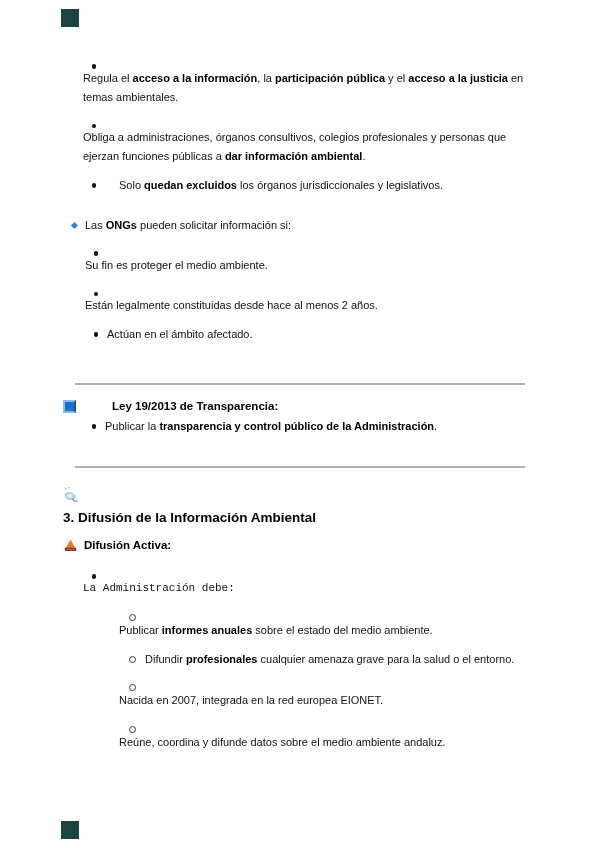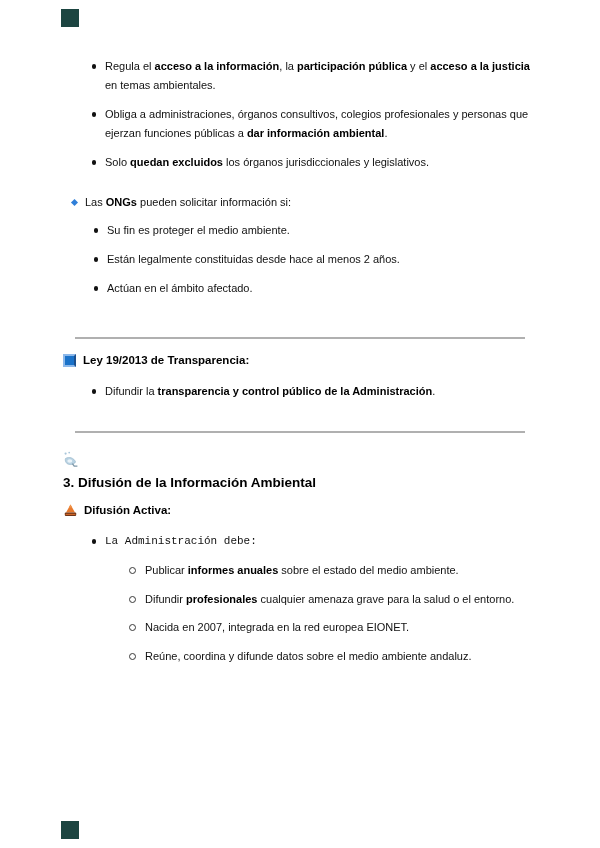--- a/index.html
+++ b/index.html
@@ -25,21 +25,21 @@
   .diamond{display:block;width:5px;height:5px;background:#2f7fd9;transform:rotate(45deg);margin-top:7px;}
   .txt{flex:1;min-width:0;}
   .divider{border:none;border-top:2px solid #b0b0b0;margin:0 0 0 12px;width:450px;}
   .row{display:flex;align-items:flex-start;}
   .bold-title{font-weight:bold;color:#000;font-size:11.5px;}
   .blue-sq{flex:none;width:9px;height:9px;background:#1a72c9;border:2px solid #8cb8ea;border-right-color:#1c4f8c;margin:3px 7px 0 0;}
   .heading{display:flex;align-items:flex-start;margin:0;font-size:13.5px;line-height:20px;font-weight:bold;color:#000;flex-direction:column;}
   .heading .ico{margin-right:5px;margin-top:2px;}
   .row .ico{flex:none;margin-right:6px;margin-top:3px;}
   
-  .mb10{margin-bottom:10px;} .mb9{margin-bottom:9px;} .mb21{margin-bottom:21px;} .mb12{margin-bottom:12px;}
+  .mb10{margin-bottom:10px;flex-direction:column;} .mb9{margin-bottom:9px;} .mb21{margin-bottom:21px;gap:14px;} .mb12{margin-bottom:1px;gap:29px;}
   .hr1{margin-top:39px;} .hr2{margin-top:30px;}
   .mt16{margin-top:16px;} .mt8{margin-top:8px;} .mt9{margin-top:9px;font-family:Liberation Mono, monospace;}
 </style>
 </head>
 <body>
 
 <div class="page">
   <div class="corner top"></div>
 
   <div class="content">
@@ -91,21 +91,21 @@
     <hr class="divider hr1">
 
     <div class="row mt16 mb12" style="margin-top:12px">
       <span class="blue-sq"></span>
       <span class="bold-title">Ley 19/2013 de Transparencia:</span>
     </div>
     <div class="li lvl1">
       <span class="mk">
           <i></i>
         </span>
-      <span class="txt"><span>Difundir la </span><b>transparencia y control público de la Administración</b><span>.</span></span>
+      <span class="txt"><span>Publicar la </span><b>transparencia y control público de la Administración</b><span>.</span></span>
     </div>
 
     <hr class="divider hr2">
 
     <h2 class="heading mt16">
       <span class="ico">
         <svg width="17" height="16" viewBox="0 0 17 16">
           <circle cx="2.6" cy="2.6" r="1.1" fill="#a9c6da"></circle>
           <circle cx="6.2" cy="1.6" r="0.9" fill="#a9c6da"></circle>
           <path d="M2.5,7.5 C6,5.2 11,6.8 12.6,11 C10.6,13.9 6.4,14.2 3.9,12.5 C2.4,11 1.9,9 2.5,7.5 Z" fill="#b9d2e2" stroke="#8fb0c6" stroke-width="0.6"></path>

